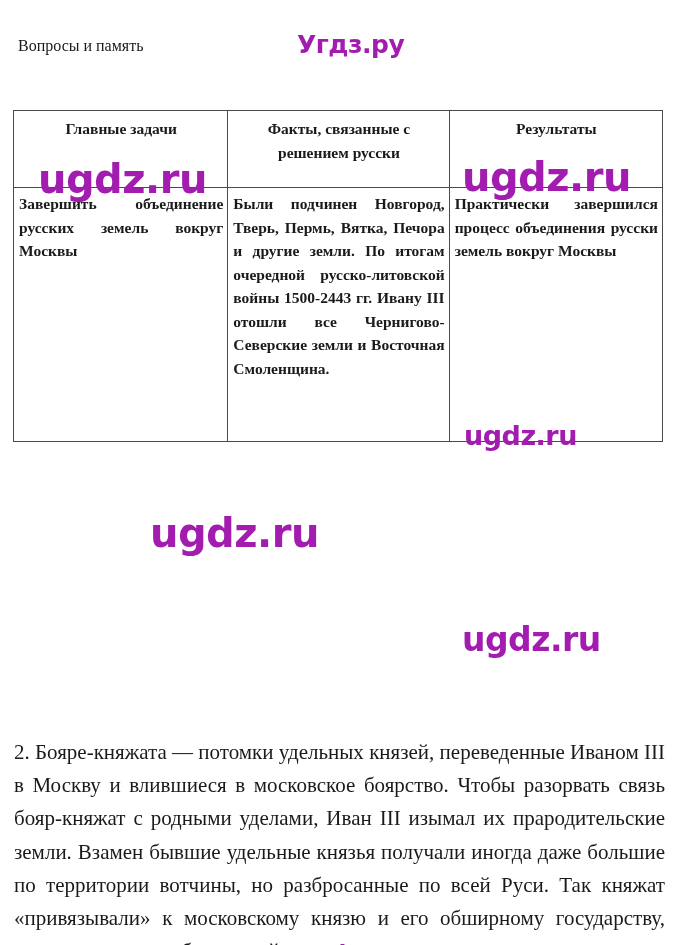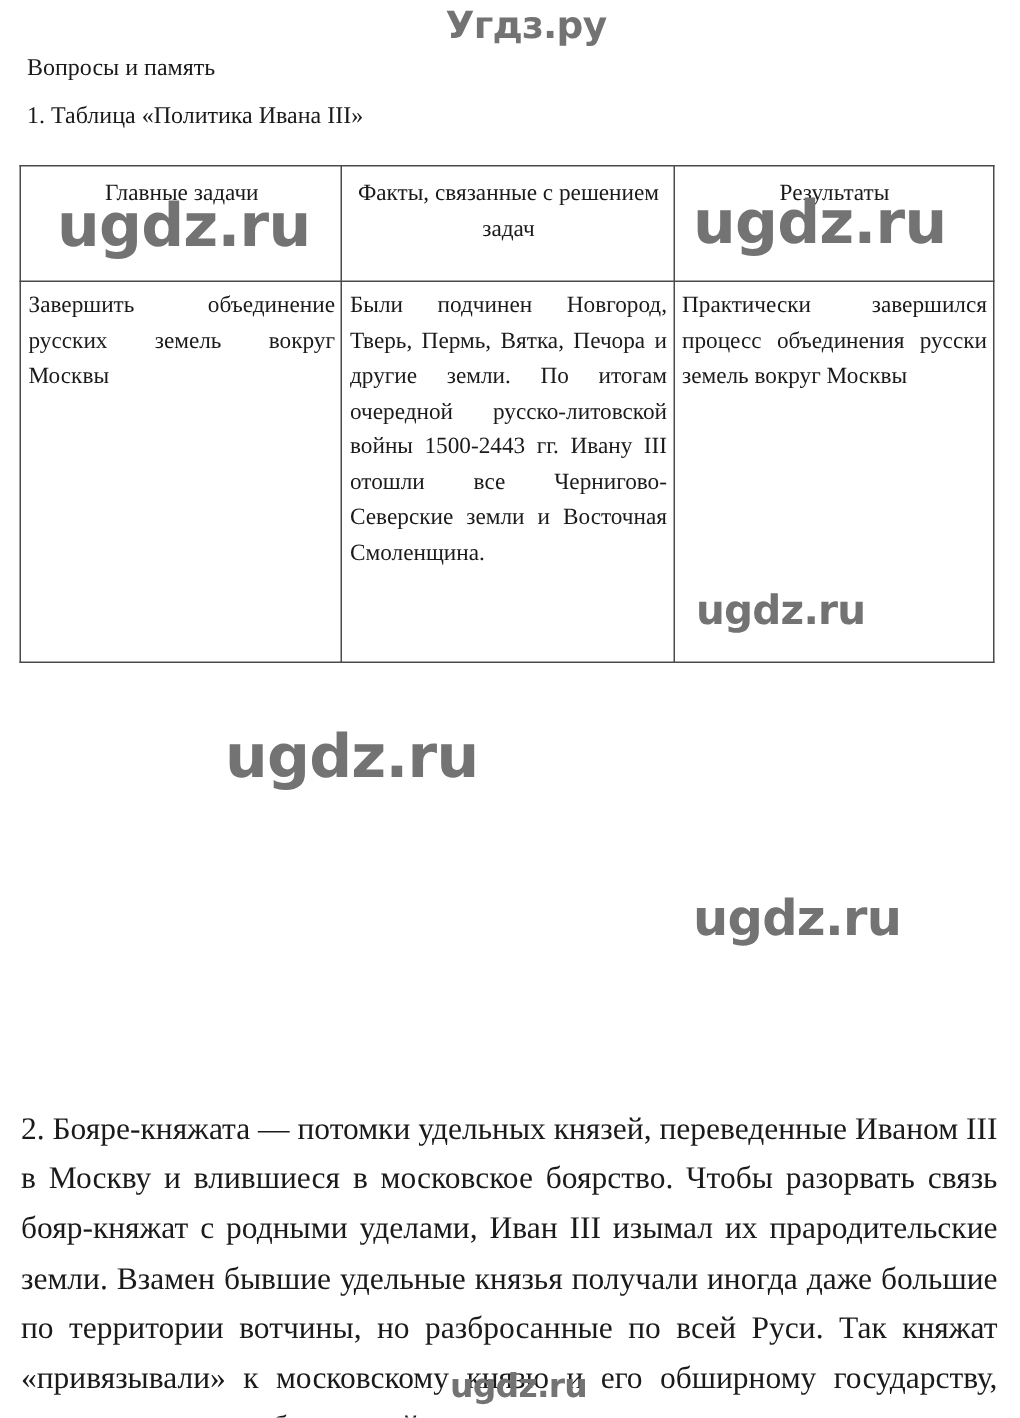--- a/index.html
+++ b/index.html
@@ -21,25 +21,26 @@
     position: relative;
     width: 680px;
     height: 945px;
   }
 
   
   .wm {
     position: absolute;
     font-family: "DejaVu Sans", "Liberation Sans", sans-serif;
     font-weight: bold;
-    color: #737373;
+    color: #a21caf;
     letter-spacing: -0.5px;
     white-space: nowrap;
     user-select: none;
     z-index: 5;
+    margin-top: 28px;
   }
   .wm-top {
     left: 297px;
     top: 2px;
     font-size: 25px;
   }
   .wm-a { left: 38px;  top: 128px; font-size: 40px; }
   .wm-b { left: 462px; top: 126px; font-size: 40px; }
   .wm-c { left: 464px; top: 392px; font-size: 27px; }
   .wm-d { left: 150px; top: 482px; font-size: 40px; }
@@ -70,21 +71,21 @@
     table-layout: fixed;
     z-index: 3;
     background: transparent;
   }
   .data-table td, .data-table th {
     border: 1px solid #4a4a4a;
     vertical-align: top;
     padding: 4px 4px 4px 5px;
     font-size: 15.5px;
     line-height: 1.52;
-    font-weight: normal;
+    font-weight: bold;
     background: transparent;
   }
   .data-table th {
     text-align: center;
     vertical-align: top;
     padding-top: 6px;
     height: 66px;
   }
   .col-1 { width: 214px; }
   .col-2 { width: 221px; }
@@ -114,32 +115,31 @@
   }
 </style>
 </head>
 <body>
 
 <div class="page">
 
   <div class="wm wm-top">Угдз.ру</div>
 
   <div class="heading heading-1">Вопросы и память</div>
-  <div class="heading heading-2">1. Таблица «Политика Ивана III»</div>
 
   <table class="data-table">
     <colgroup>
       <col class="col-1">
         <col class="col-2">
         <col class="col-3">
     </colgroup>
     <thead>
       <tr>
         <th>Главные задачи</th>
-        <th>Факты, связанные с решением задач</th>
+        <th>Факты, связанные с решением русски</th>
         <th>Результаты</th>
       </tr>
     </thead>
     <tbody>
       <tr class="row-1">
         <td class="cell-just">Завершить объединение русских земель вокруг Москвы</td>
         <td class="cell-just">Были подчинен Новгород, Тверь, Пермь, Вятка, Печора и другие земли. По итогам очередной русско-литовской войны 1500-2443 гг. Ивану III отошли все Чернигово-Северские земли и Восточная Смоленщина.</td>
         <td class="cell-just">Практически завершился процесс объединения русски земель вокруг Москвы</td>
       </tr>
     </tbody>

